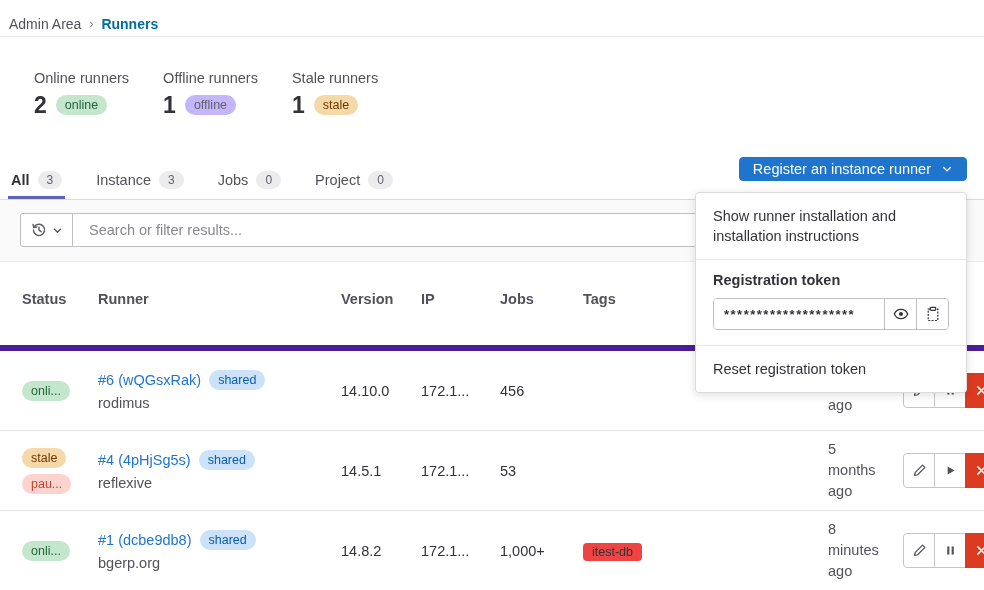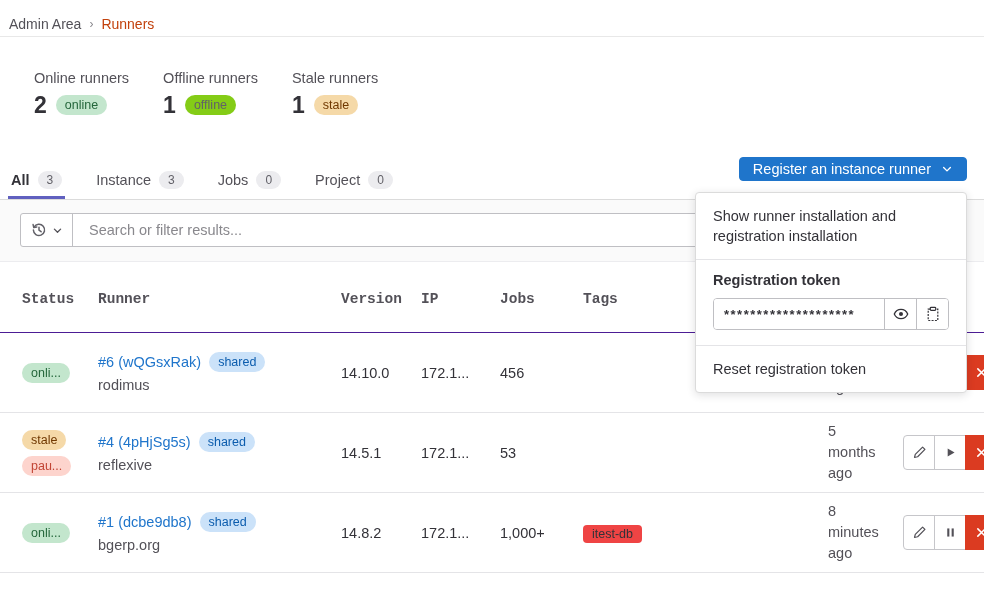--- a/index.html
+++ b/index.html
@@ -7,29 +7,29 @@
   .page {
     position:relative; width:984px; height:590px; overflow:hidden;
     background:#fff; font-family:"Liberation Sans", sans-serif;
     font-size:14.5px; color:#333238;
   }
   
   .breadcrumb { height:37px; border-bottom:1px solid #e8e8e8; padding:11px 0 0 9px;
     display:flex; align-items:center; font-size:14px; }
   .crumb-link { color:#535158; cursor:pointer; }
   .crumb-sep { color:#89888d; margin:0 8px; font-size:12px; }
-  .crumb-current { color:#c2410c; font-weight:400; }
+  .crumb-current { color:#0369a1; font-weight:700; }
   
   .stats { display:flex; gap:34px; padding:33px 0 0 34px; }
   .stat-label { color:#535158; font-size:14.5px; margin-bottom:7px; }
   .stat-line { display:flex; align-items:center; gap:9px; }
   .stat-count { font-size:23px; font-weight:700; color:#333238; line-height:24px; }
   .badge { display:inline-block; border-radius:100px; padding:2px 9px; font-size:12.5px; line-height:16px; white-space:nowrap; }
   .b-online { background:#c3e6cd; color:#24663b; }
-  .b-offline { background:#84cc16; color:#626168; }
+  .b-offline { background:#c4b5fd; color:#626168; }
   .b-stale  { background:#f5d9a8; color:#703800; }
   .b-paused { background:#fdd4cd; color:#c24535; }
   .b-shared { background:#cbe2f9; color:#0b5cad; }
   .b-tag { background:#ef4444; color:#333238; border-radius:4px; padding:2px 9px; font-size:12.5px; }
   
   .tabs-row { margin-top:46px; padding-left:8px; border-bottom:1px solid #dbdbdb;
     display:flex; height:37px; }
   .tab { display:flex; align-items:center; gap:8px; padding:0 3px; margin-right:28px;
     color:#535158; cursor:pointer; border-bottom:3px solid transparent; }
   .tab.active { color:#333238; font-weight:700; border-bottom-color:#6060bf; }
@@ -46,22 +46,22 @@
   .search-box { height:34px; background:#fff; border:1px solid #bfbfc3; border-radius:3px;
     display:flex; align-items:stretch; }
   .search-left { width:52px; border-right:1px solid #bfbfc3; display:flex;
     align-items:center; justify-content:center; gap:5px; cursor:pointer; }
   .search-box input { flex:1; border:0; outline:none; background:transparent;
     padding:0 16px; font-size:14.5px; font-family:inherit; color:#333238; }
   .search-box input::placeholder { color:#89888d; }
   
   .tgrid { display:grid; grid-template-columns:76px 243px 80px 79px 83px 245px 75px 1fr;
     padding-left:22px; align-items:center; }
-  .thead { padding-top:29px; padding-bottom:25px; border-bottom:1px solid #4c1d95;
-    color:#535158; font-weight:700; font-size:14.5px; align-items:start;font-family:Liberation Mono, monospace; }
+  .thead { padding-top:29px; padding-bottom:38px; border-bottom:6px solid #4c1d95;
+    color:#535158; font-weight:700; font-size:14.5px; align-items:start; }
   .trow { height:80px; border-bottom:1px solid #e4e4e7; }
   .status-cell { display:flex; flex-direction:column; align-items:flex-start; gap:6px; }
   .runner-line { display:flex; align-items:center; gap:8px; }
   .runner-link { color:#1f75cb; text-decoration:none; cursor:pointer; }
   .runner-name { color:#535158; margin-top:5px; }
   .contact-cell { color:#535158; line-height:21px; }
   .push-down { margin-top:30px; }
   .actions-cell { display:flex; }
   .abtn { width:32px; height:35px; background:#fff; border:1px solid #c6c6ca;
     display:flex; align-items:center; justify-content:center; cursor:pointer; }
@@ -312,21 +312,21 @@
               <svg width="13" height="13" viewBox="0 0 16 16">
                 <path d="M3.5 3.5l9 9M12.5 3.5l-9 9" stroke="#fff" stroke-width="1.9" stroke-linecap="round"></path>
               </svg>
             </span>
         </button>
       </div>
     </div>
   </div>
 
   <div class="dropdown">
-    <div class="dd-item">Show runner installation and registration installation</div>
+    <div class="dd-item">Show runner installation and installation instructions</div>
     <div class="dd-divider"></div>
     <div class="dd-token">
       <div class="dd-token-label">Registration token</div>
       <div class="token-group">
         <input type="text" readonly="" value="********************" style="">
         <button class="tg-btn">
           <span>
             <svg width="16" height="16" viewBox="0 0 16 16">
               <path d="M8 3.3C4.8 3.3 2.3 5.6 1.3 8c1 2.4 3.5 4.7 6.7 4.7s5.7-2.3 6.7-4.7C13.7 5.6 11.2 3.3 8 3.3z" fill="none" stroke="#333238" stroke-width="1.3"></path>
               <circle cx="8" cy="8" r="2" fill="#333238"></circle>

